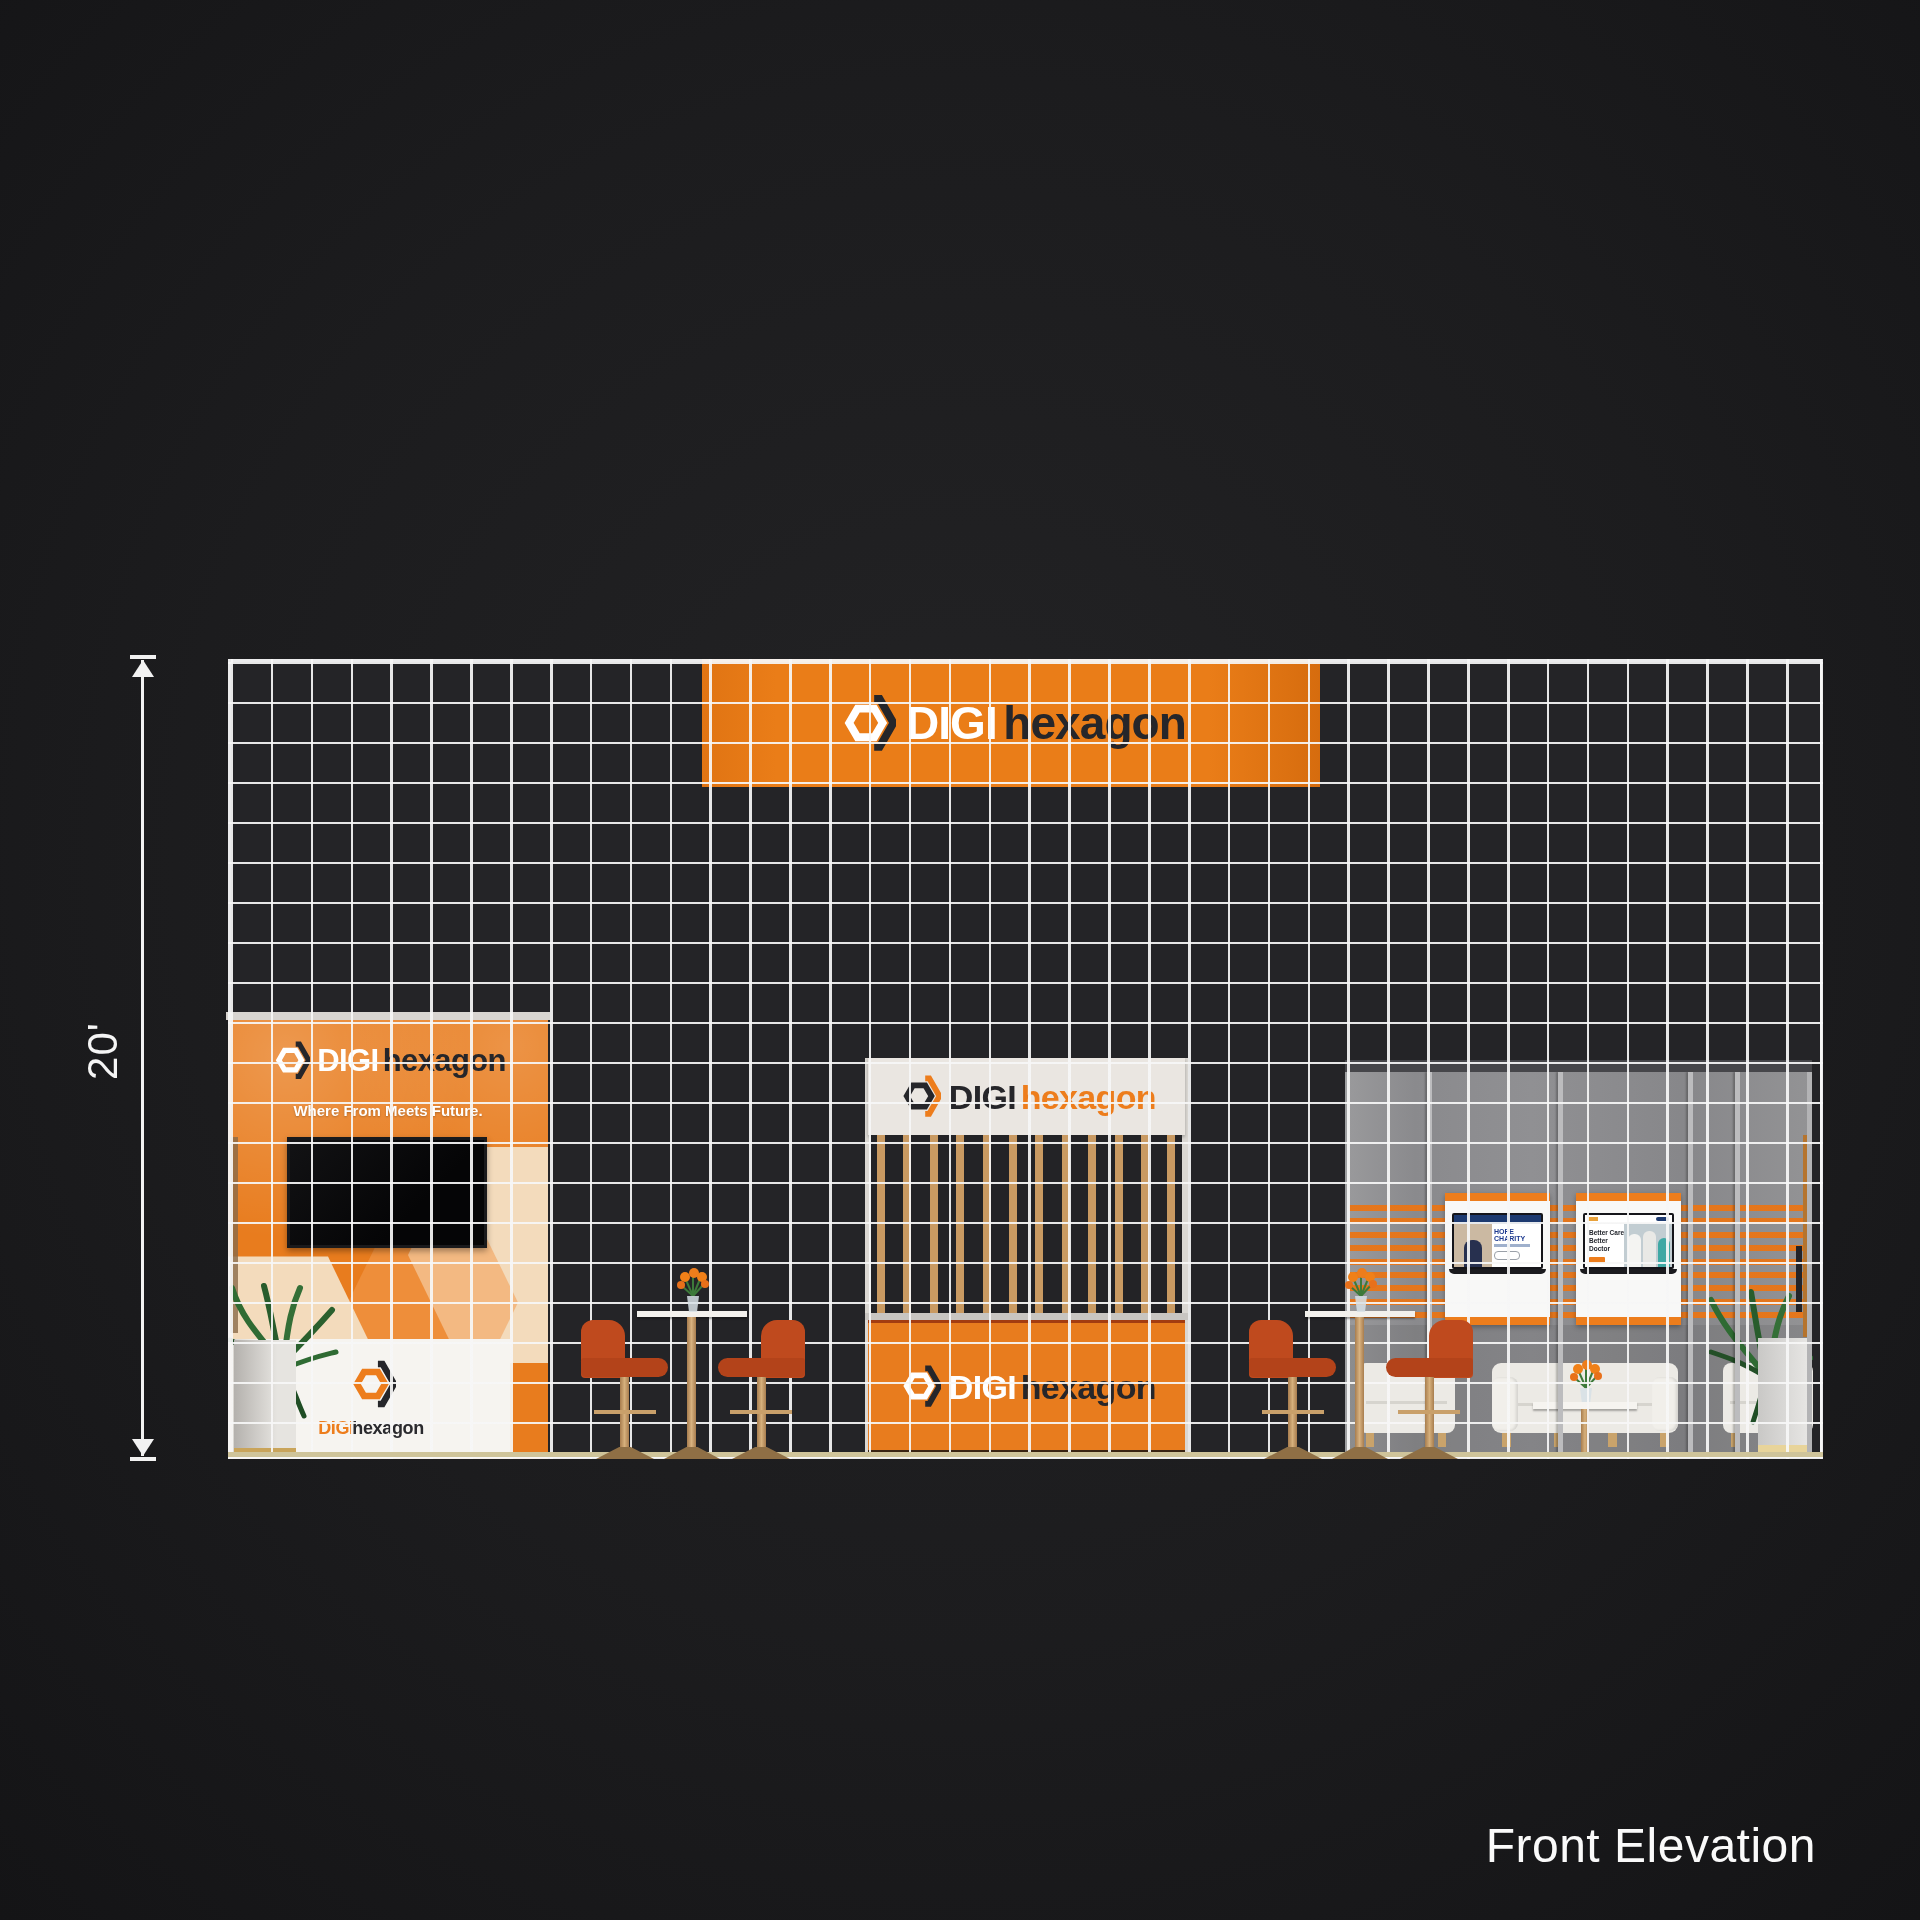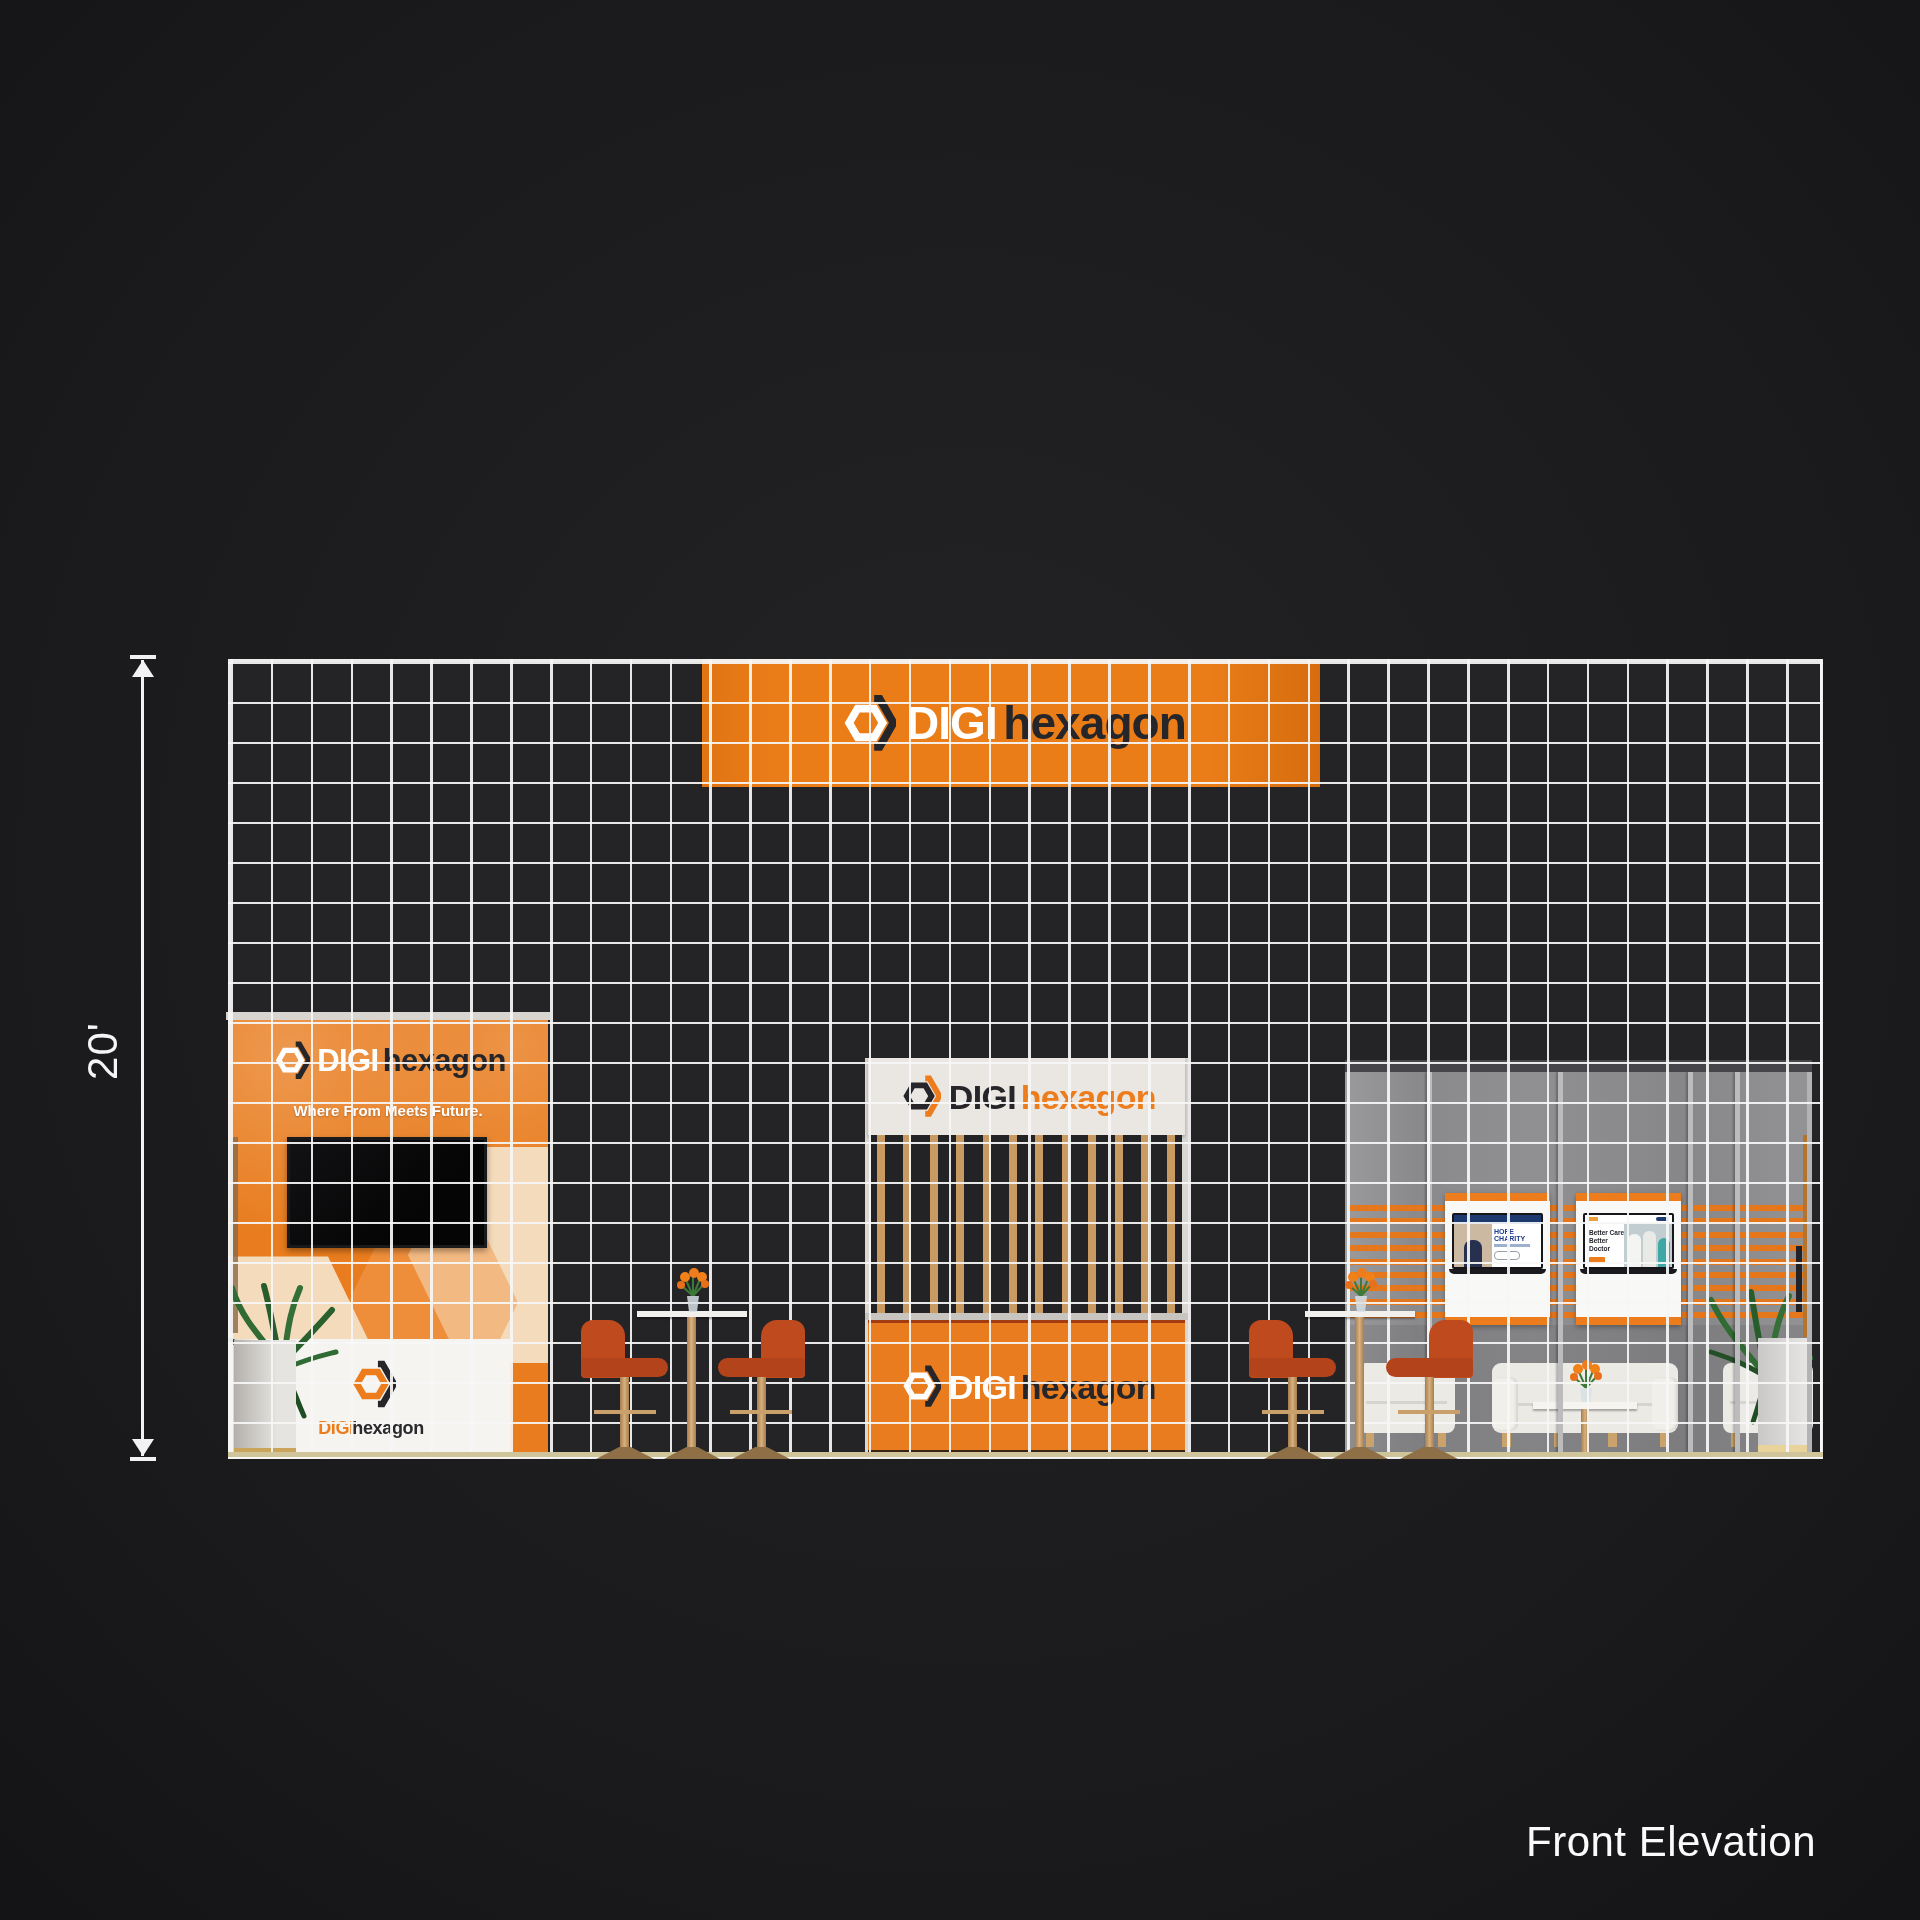--- a/index.html
+++ b/index.html
@@ -150,21 +150,21 @@
   .stool{position:absolute;top:56px;width:88px;height:139px;}
   .st-back{position:absolute;left:0;top:0;width:44px;height:58px;background:#BF4A1E;border-radius:12px 16px 4px 4px;}
   .st-seat{position:absolute;left:0;top:38px;width:87px;height:19px;background:#B3431A;border-radius:4px 12px 12px 6px;}
   .st-pole{position:absolute;left:39px;top:57px;width:9px;height:70px;background:linear-gradient(to right,#a87d4e,#d6b07c,#a87d4e);}
   .st-ring{position:absolute;left:13px;top:90px;width:62px;height:4px;background:#C9A06A;}
   .st-base{position:absolute;left:15px;top:127px;width:58px;height:12px;background:#8f6f45;clip-path:polygon(40% 0,60% 0,100% 100%,0 100%);}
   .stool.flip{transform:scaleX(-1);}
   .vase{position:absolute;width:42px;height:50px;}
 
   
-  .drawing-title{position:absolute;right:104px;top:1818px;color:#fafafa;font-size:42px;letter-spacing:.5px;}
+  .drawing-title{position:absolute;right:104px;top:1818px;color:#fafafa;font-size:48px;letter-spacing:.5px;}
 </style>
 </head>
 <body>
 
 <div class="abs" style="inset:0;">
 
   <div class="dim">
     <div class="dim-cap top"></div>
     <div class="dim-arrow up"></div>
     <div class="dim-line"></div>

